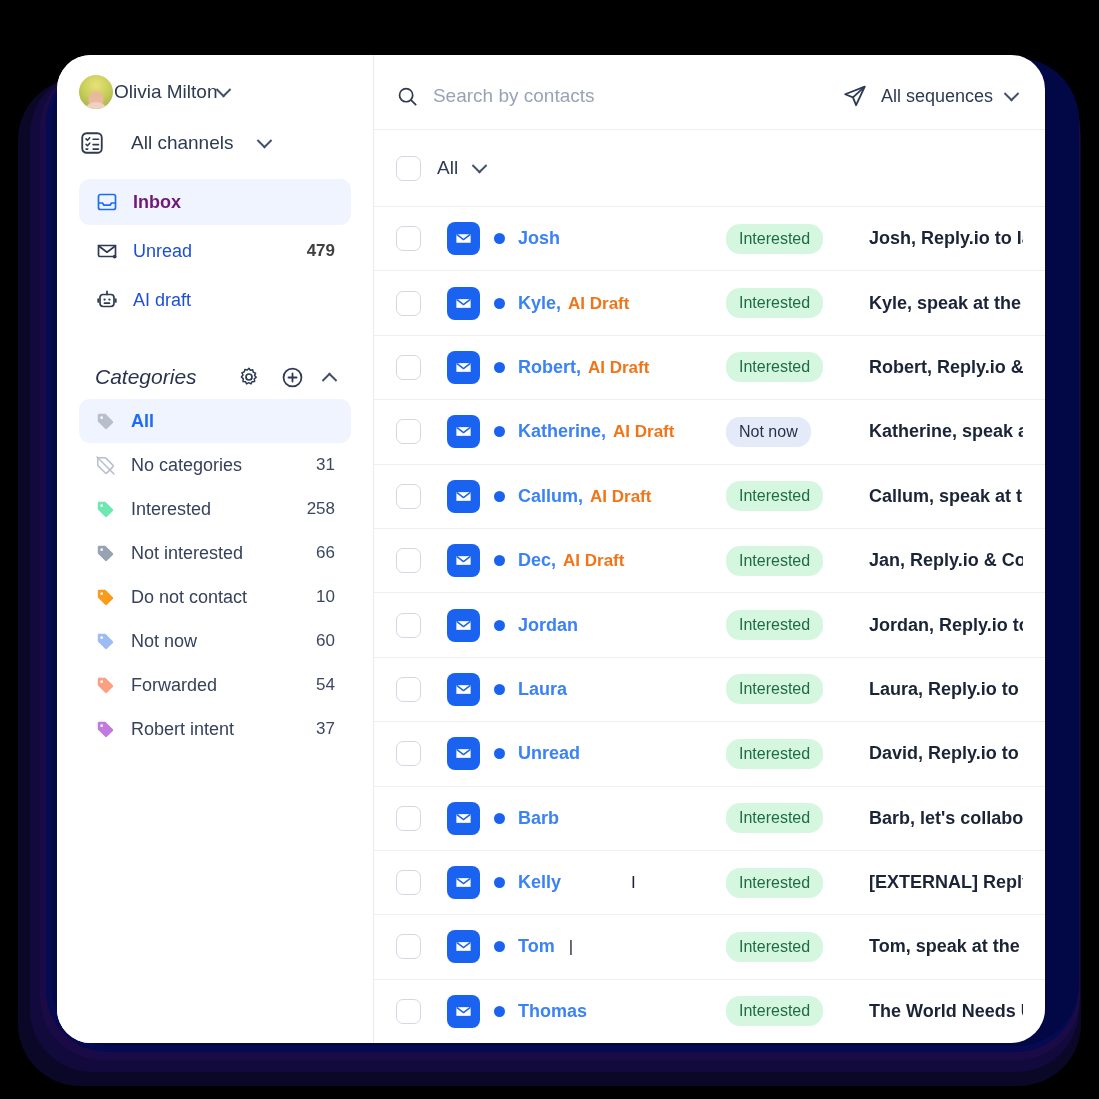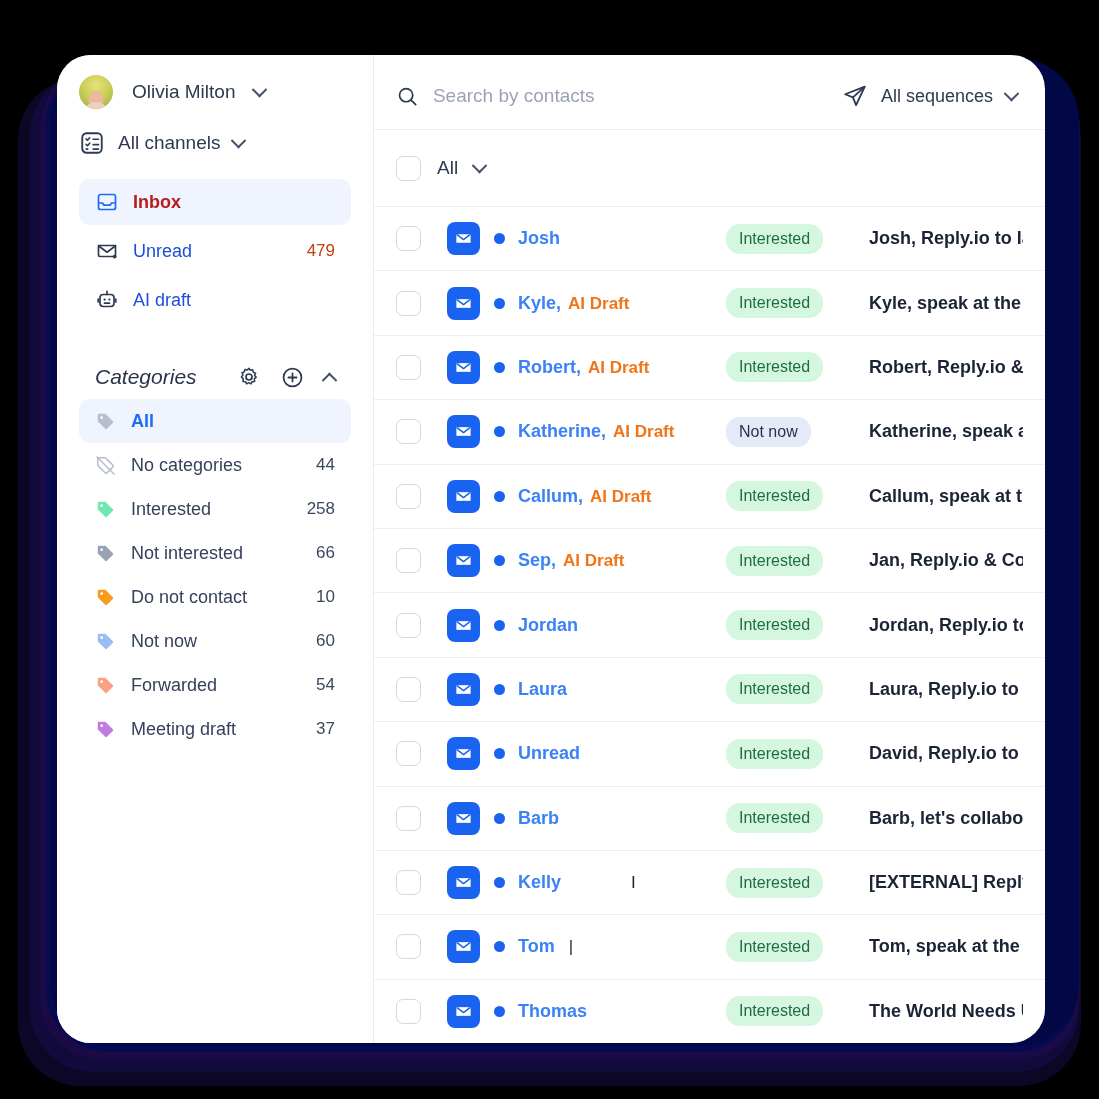--- a/index.html
+++ b/index.html
@@ -29,21 +29,21 @@
   }
 
   
   .sidebar {
     width: 317px; flex: 0 0 317px; height: 100%;
     background: #fff;
     border-right: 1px solid #e8ebf0;
     padding: 0 22px;
   }
   .user-row {
-    display: flex; align-items: center; gap: 19px;
+    display: flex; align-items: center; gap: 1px;
     height: 62px; padding-top: 12px;
   }
   .avatar {
     width: 34px; height: 34px; border-radius: 50%;
     background: radial-gradient(circle at 50% 30%, #e9e07a 0%, #c9cf5a 45%, #9aa844 100%);
     position: relative; overflow: hidden; flex: 0 0 34px;
   }
   .avatar::before {
     content: ""; position: absolute; left: 50%; top: 46%;
     transform: translateX(-50%);
@@ -56,34 +56,34 @@
     width: 26px; height: 16px; border-radius: 13px 13px 0 0;
     background: #f0d0c0;
   }
   .user-name { font-size: 19px; color: #2d3a52; }
   .chev { display: inline-block; width: 11px; height: 11px;
     border-right: 2.2px solid #44506b; border-bottom: 2.2px solid #44506b;
     transform: rotate(45deg) translate(-2px,-2px); }
   .chev-up { transform: rotate(-135deg) translate(-2px,-2px); }
 
   .channels-row {
-    display: flex; align-items: center; gap: 13px;
+    display: flex; align-items: center; gap: 26px;
     height: 52px; margin-bottom: 10px;
   }
   .channels-label { font-size: 19px; color: #2d3a52; }
 
   .nav { }
   .nav-item {
     display: flex; align-items: center; gap: 14px;
     height: 46px; border-radius: 11px; padding: 0 16px; margin-bottom: 3px;
   }
   .nav-item.active { background: #eff4fe; }
   .nav-label { font-size: 18px; color: #1d4ed8; flex: 1; }
-  .nav-item.active .nav-label { color: #b91c1c; font-weight: bold; }
-  .nav-count { font-size: 17px; color: #c2410c; }
+  .nav-item.active .nav-label { color: #701a75; font-weight: bold; }
+  .nav-count { font-size: 17px; color: #404040; font-weight: bold; }
 
   .cat-header {
     display: flex; align-items: center; gap: 0;
     margin-top: 32px; height: 44px; padding: 0 16px; font-style: italic;
   }
   .cat-title { font-size: 21px; color: #29344c; flex: 1; }
   .cat-actions { display: flex; align-items: center; gap: 19px; }
 
   .cat-item {
     display: flex; align-items: center; gap: 15px;
@@ -243,21 +243,21 @@
           </svg>
           <span class="cat-name">All</span>
           <span class="cat-count"></span>
         </div>
         <div class="cat-item">
           <svg class="tag" viewBox="0 0 24 24" fill="none">
             <path d="M3.2 11.4V4.6a1.4 1.4 0 011.4-1.4h6.8c.4 0 .7.15 1 .4l8 8a1.4 1.4 0 010 2l-6.8 6.8a1.4 1.4 0 01-2 0l-8-8a1.4 1.4 0 01-.4-1z" stroke="#b7bfcc" stroke-width="1.7"></path>
             <path d="M2.3 2.3l19.4 19.4" stroke="#b7bfcc" stroke-width="1.7" stroke-linecap="round"></path>
           </svg>
           <span class="cat-name">No categories</span>
-          <span class="cat-count">44</span>
+          <span class="cat-count">31</span>
         </div>
         <div class="cat-item">
           <svg class="tag" viewBox="0 0 24 24">
             <path d="M3.2 11.4V4.6a1.4 1.4 0 011.4-1.4h6.8c.4 0 .7.15 1 .4l8 8a1.4 1.4 0 010 2l-6.8 6.8a1.4 1.4 0 01-2 0l-8-8a1.4 1.4 0 01-.4-1z" fill="#6ee7b0"></path>
             <circle cx="7.6" cy="7.6" r="1.5" fill="#fff"></circle>
           </svg>
           <span class="cat-name">Interested</span>
           <span class="cat-count">258</span>
         </div>
         <div class="cat-item">
@@ -290,21 +290,21 @@
             <circle cx="7.6" cy="7.6" r="1.5" fill="#fff"></circle>
           </svg>
           <span class="cat-name">Forwarded</span>
           <span class="cat-count">54</span>
         </div>
         <div class="cat-item">
           <svg class="tag" viewBox="0 0 24 24">
             <path d="M3.2 11.4V4.6a1.4 1.4 0 011.4-1.4h6.8c.4 0 .7.15 1 .4l8 8a1.4 1.4 0 010 2l-6.8 6.8a1.4 1.4 0 01-2 0l-8-8a1.4 1.4 0 01-.4-1z" fill="#c27ae0"></path>
             <circle cx="7.6" cy="7.6" r="1.5" fill="#fff"></circle>
           </svg>
-          <span class="cat-name">Meeting draft</span>
+          <span class="cat-name">Robert intent</span>
           <span class="cat-count">37</span>
         </div>
       </div>
     </div>
 
     <div class="main">
 
       <div class="topbar">
         <div class="search-wrap">
           <svg width="25" height="25" viewBox="0 0 24 24" fill="none">
@@ -434,21 +434,21 @@
         <div class="row">
           <div class="cbx"></div>
           <div class="mail-icon">
             <svg width="19" height="19" viewBox="0 0 24 24" fill="none">
                 <path d="M3 6.5h18v11H3z" fill="#fff"></path>
                 <path d="M3.4 6.9l8.6 6.4 8.6-6.4" stroke="#1a62f0" stroke-width="1.9" stroke-linejoin="round"></path>
               </svg>
           </div>
           <div class="unread-dot"></div>
           <div class="sender-cell">
-            <span class="sender">Sep,</span>
+            <span class="sender">Dec,</span>
             <span class="ai-draft">AI Draft</span>
             <span class="sender-extra"></span>
           </div>
           <div class="badge-slot">
             <span class="badge badge-interested">Interested</span>
           </div>
           <div class="subject">Jan, Reply.io &amp; Cold Em</div>
         </div>
 
         <div class="row">

